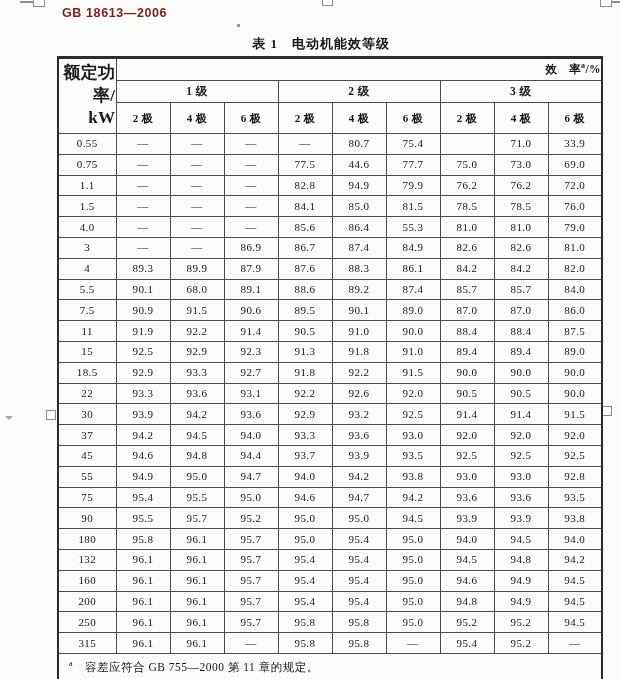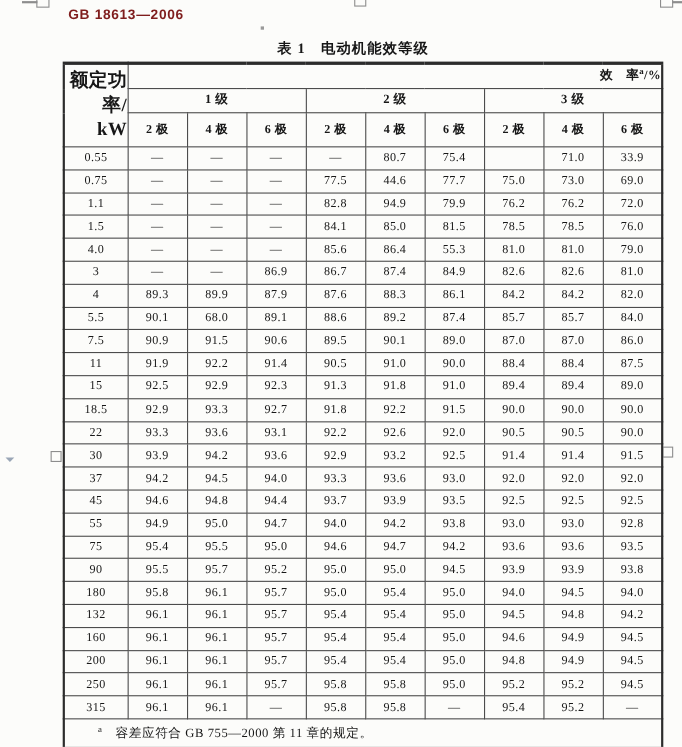--- a/index.html
+++ b/index.html
@@ -39,21 +39,21 @@
     padding:0;
   }
   .eff-table thead th { font-weight:bold; font-size:11.5px; }
   .eff-table thead tr:nth-child(1) th { height:23px;text-align:right; }
   .eff-table thead tr:nth-child(2) th { height:22px;margin-left:22px; }
   .eff-table thead tr:nth-child(3) th { height:31px; font-size:11px; }
   .eff-table tbody td { height:20.8px; }
   .power-h div { line-height:1.35; font-size:17px; }
   sup.hdr-sup { font-size:8px; vertical-align:super; line-height:0; }
   td.footnote {
-    height:27px; text-align:left; padding-left:30px;
+    height:27px; text-align:left; padding-left:10px;
     font-size:11.5px; letter-spacing:0.5px;
   }
   td.footnote .fn-text { margin-left:12px; }
   td.footnote sup { font-size:8px; vertical-align:super; }
   
   .reg-square {
     position:absolute; border:1.5px solid #8d8d8d; background:transparent;
   }
   .reg-line { position:absolute; background:#8d8d8d; }
   .reg-dot { position:absolute; background:#9a9a9a; }

